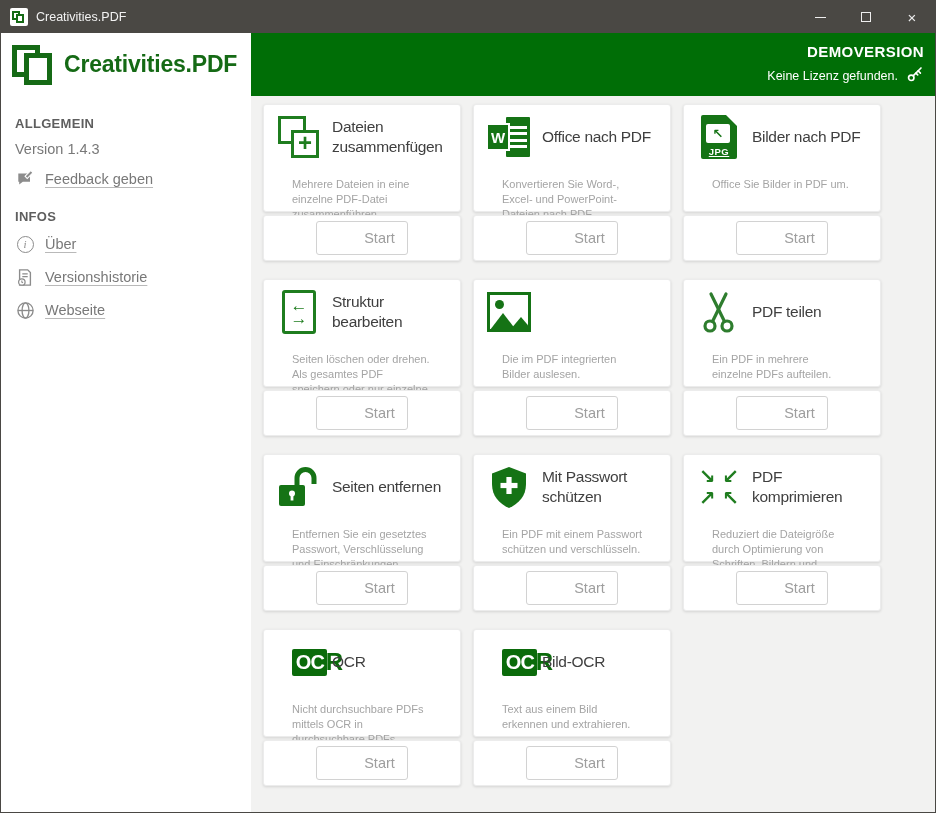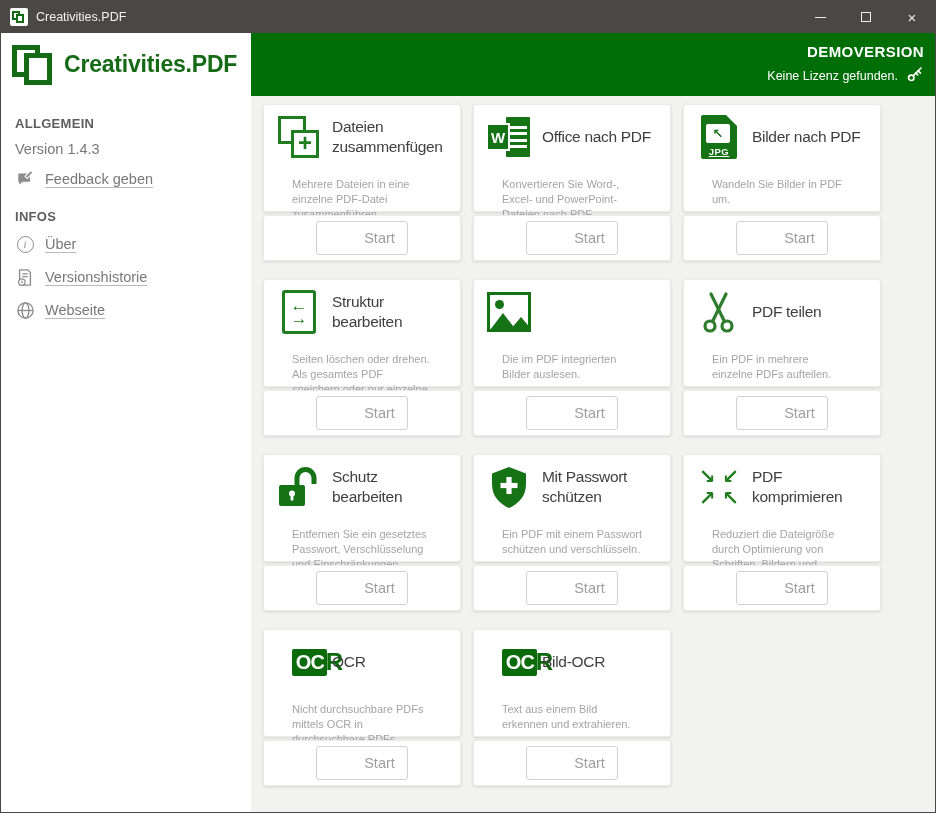--- a/index.html
+++ b/index.html
@@ -243,21 +243,21 @@
         <span class="tile-icon">
                     <span class="ic-jpg">
                       <span class="fold"></span>
                       <span class="thumb">↖</span>
                       <span class="lbl">JPG</span>
                     </span>
                   </span>
         <span class="tile-title">Bilder nach PDF</span>
       </div>
       <div class="tile-desc-wrap">
-        <p class="tile-desc">Wandeln Sie Bilder in PDF um.</p>
+        <p class="tile-desc">Office Sie Bilder in PDF um.</p>
       </div>
     </div>
     <div class="tile-footer">
       <button class="start-btn">Start</button>
     </div>
   </div>
 
   <div class="tile">
     <div class="tile-body">
       <div class="tile-head">
@@ -326,21 +326,21 @@
     <div class="tile-body">
       <div class="tile-head">
         <span class="tile-icon">
                     <svg width="44" height="44" viewBox="0 0 44 44">
                       <path d="M20 20 v-7 a8.5 8.5 0 0 1 17 0 v6" fill="none" stroke="#157315" stroke-width="5"></path>
                       <rect x="2" y="20" width="26" height="21" rx="2" fill="#157315"></rect>
                       <circle cx="15" cy="28.5" r="3" fill="#fff"></circle>
                       <rect x="13.6" y="29" width="2.8" height="6.5" fill="#fff"></rect>
                     </svg>
                   </span>
-        <span class="tile-title">Schutz bearbeiten</span>
+        <span class="tile-title">Seiten entfernen</span>
       </div>
       <div class="tile-desc-wrap">
         <p class="tile-desc">Entfernen Sie ein gesetztes Passwort, Verschlüsselung und Einschränkungen.</p>
       </div>
     </div>
     <div class="tile-footer">
       <button class="start-btn">Start</button>
     </div>
   </div>
 

